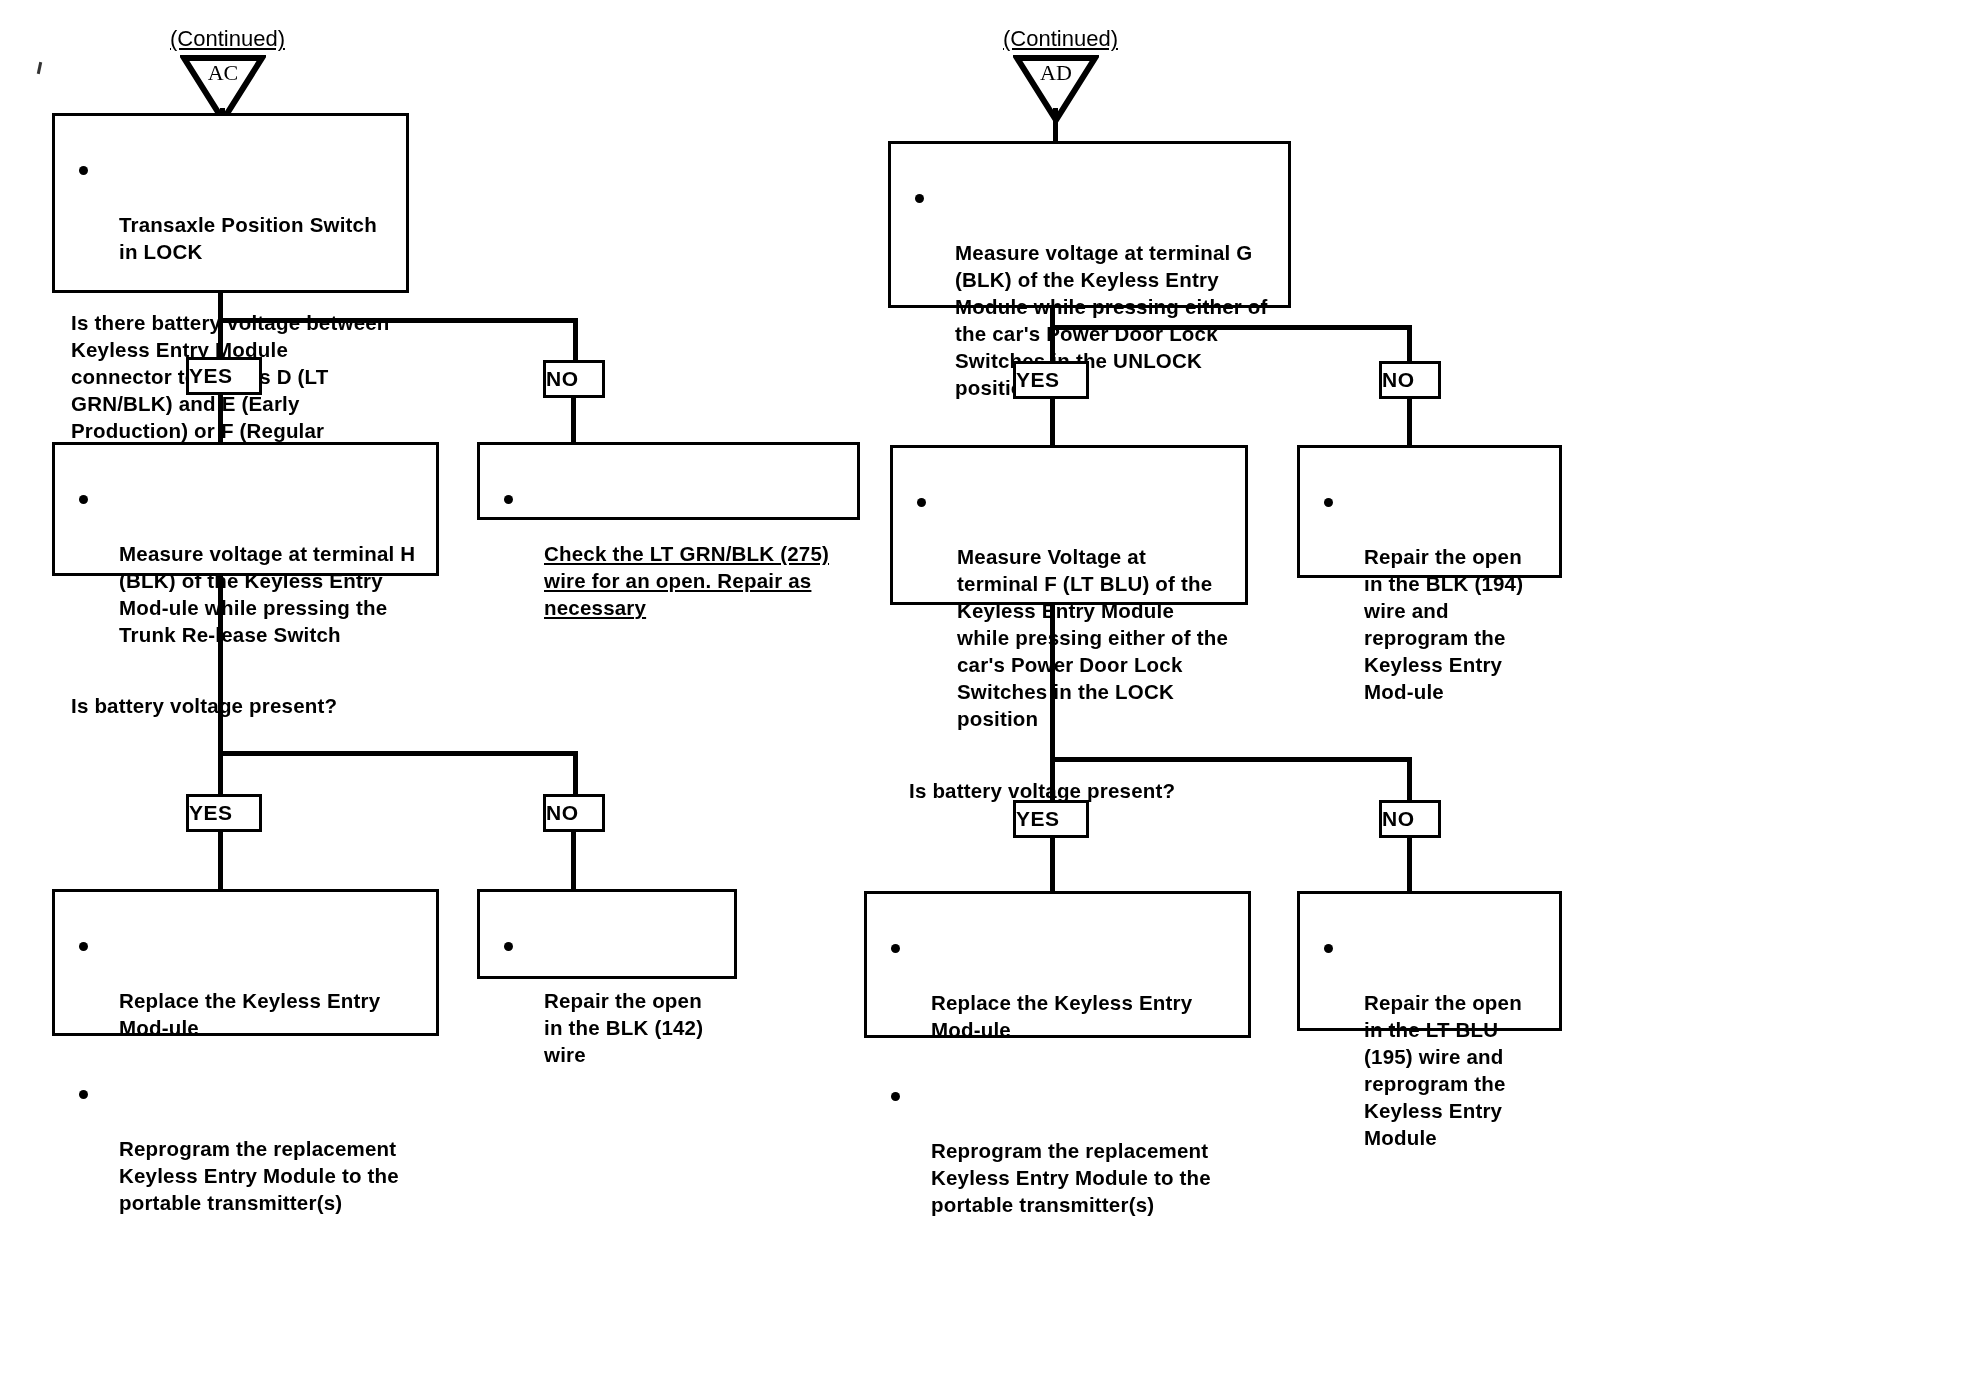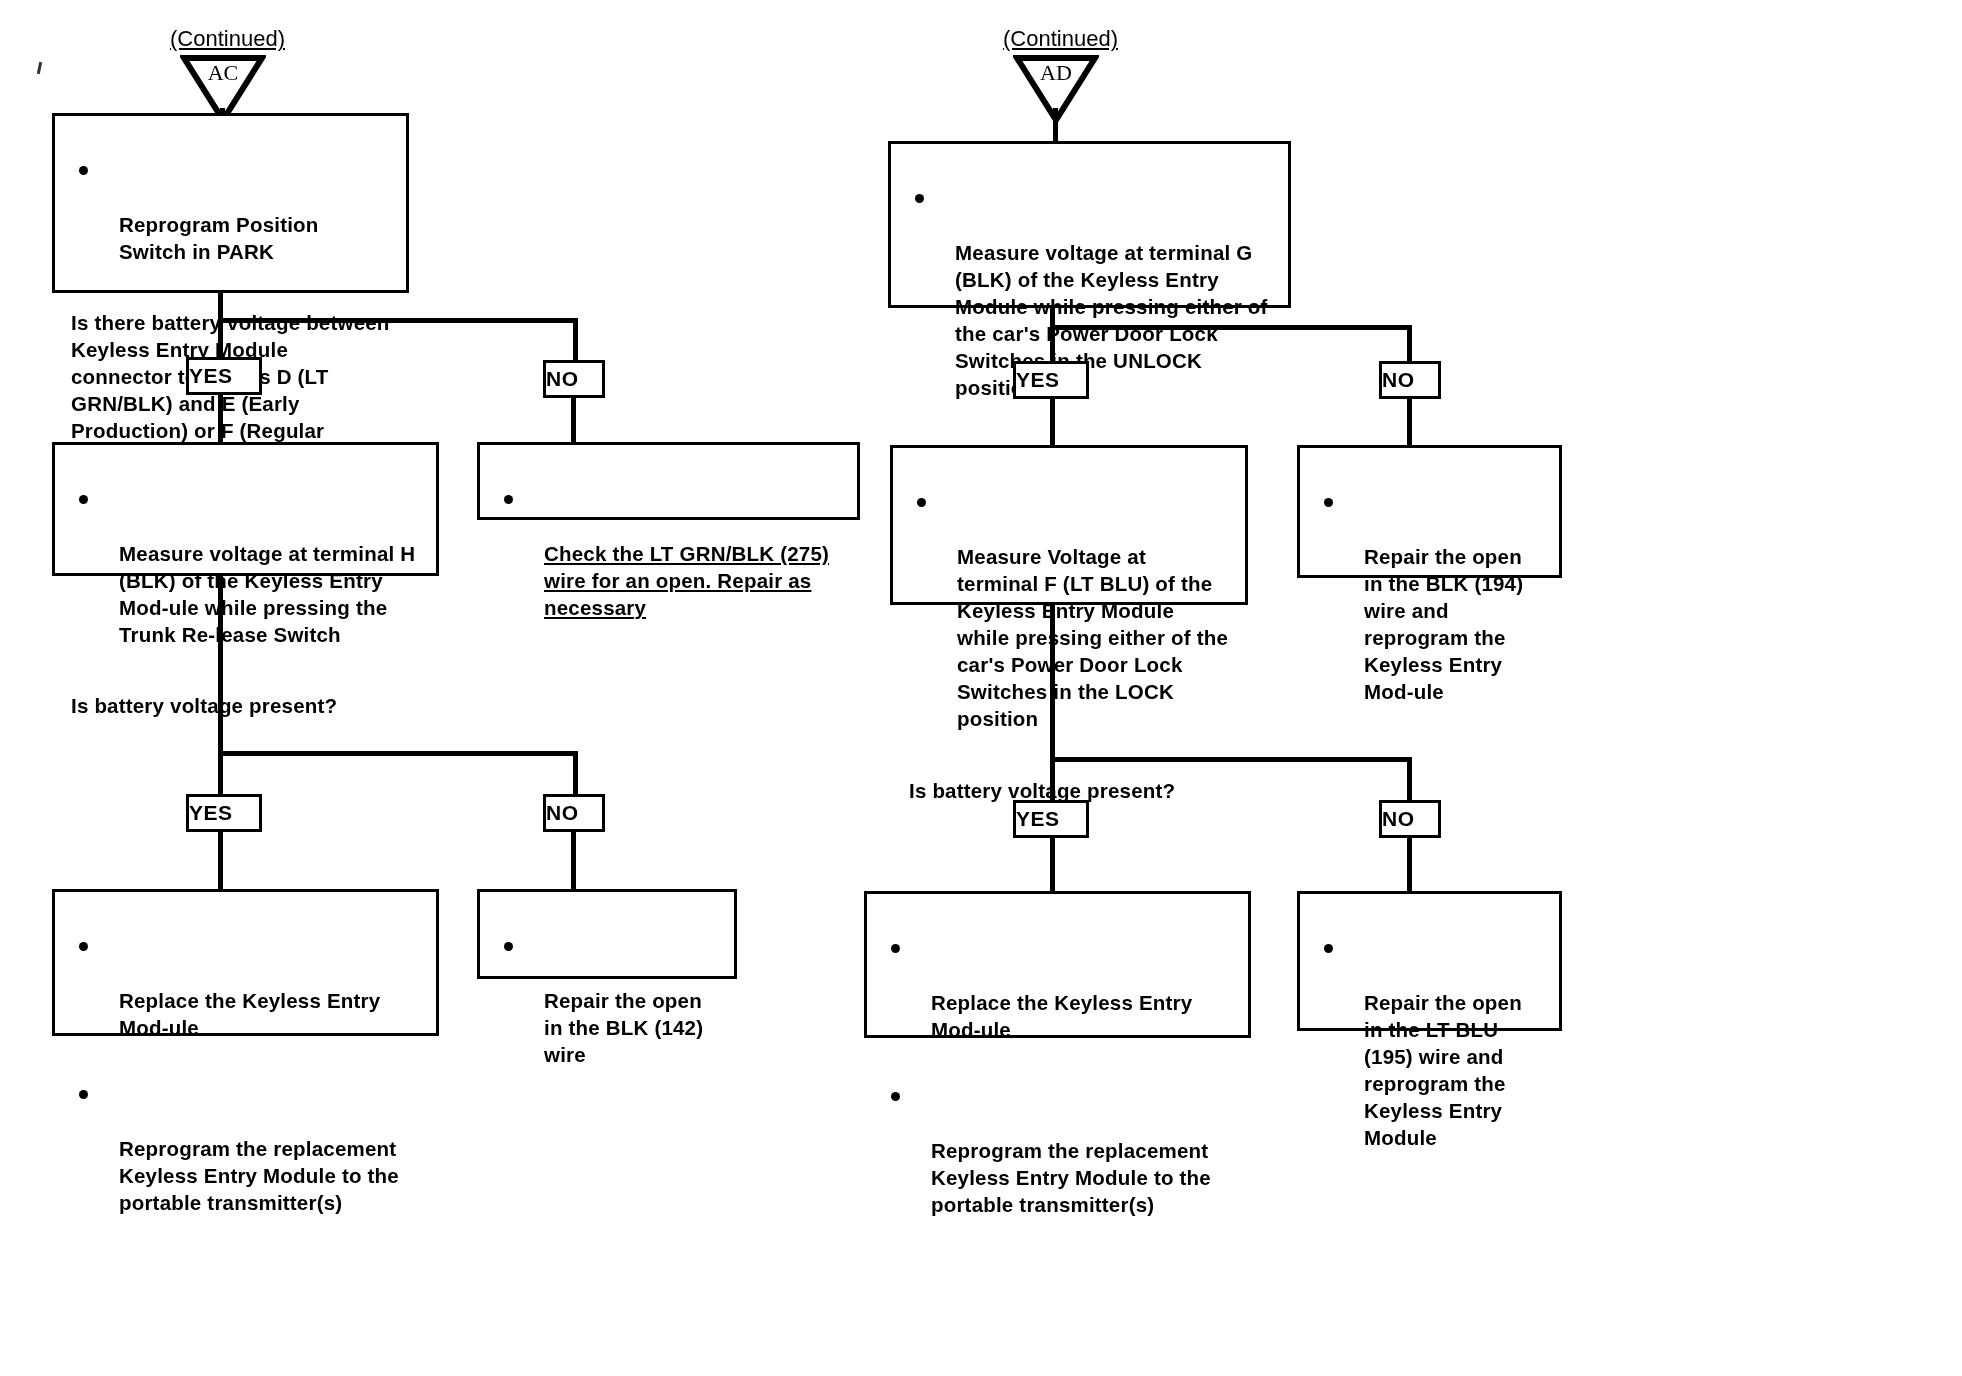--- a/index.html
+++ b/index.html
@@ -136,21 +136,21 @@
     <div class="connector-label">AC</div>
   </div>
 
   <div class="vline" style="left:220px; top:108px; height:12px;"></div>
 
   <div class="node" style="left:52px; top:113px; width:357px; height:180px;">
     <div class="node-inner">
       <ul class="bullets blk">
         <li>
           <span class="dot"></span>
-          <span>Reprogram Position Switch in PARK</span>
+          <span>Transaxle Position Switch in LOCK</span>
         </li>
       </ul>
       <div class="blk question">Is there battery voltage between Keyless Entry Module connector terminals D (LT GRN/BLK) and E (Early Production) or F (Regular Production) (BLK)?</div>
     </div>
   </div>
 
   <div class="vline" style="left:218px; top:293px; height:28px;"></div>
   <div class="hline" style="left:218px; top:318px; width:360px;"></div>
   <div class="vline" style="left:218px; top:318px; height:40px;"></div>
   <div class="vline" style="left:573px; top:318px; height:43px;"></div>

